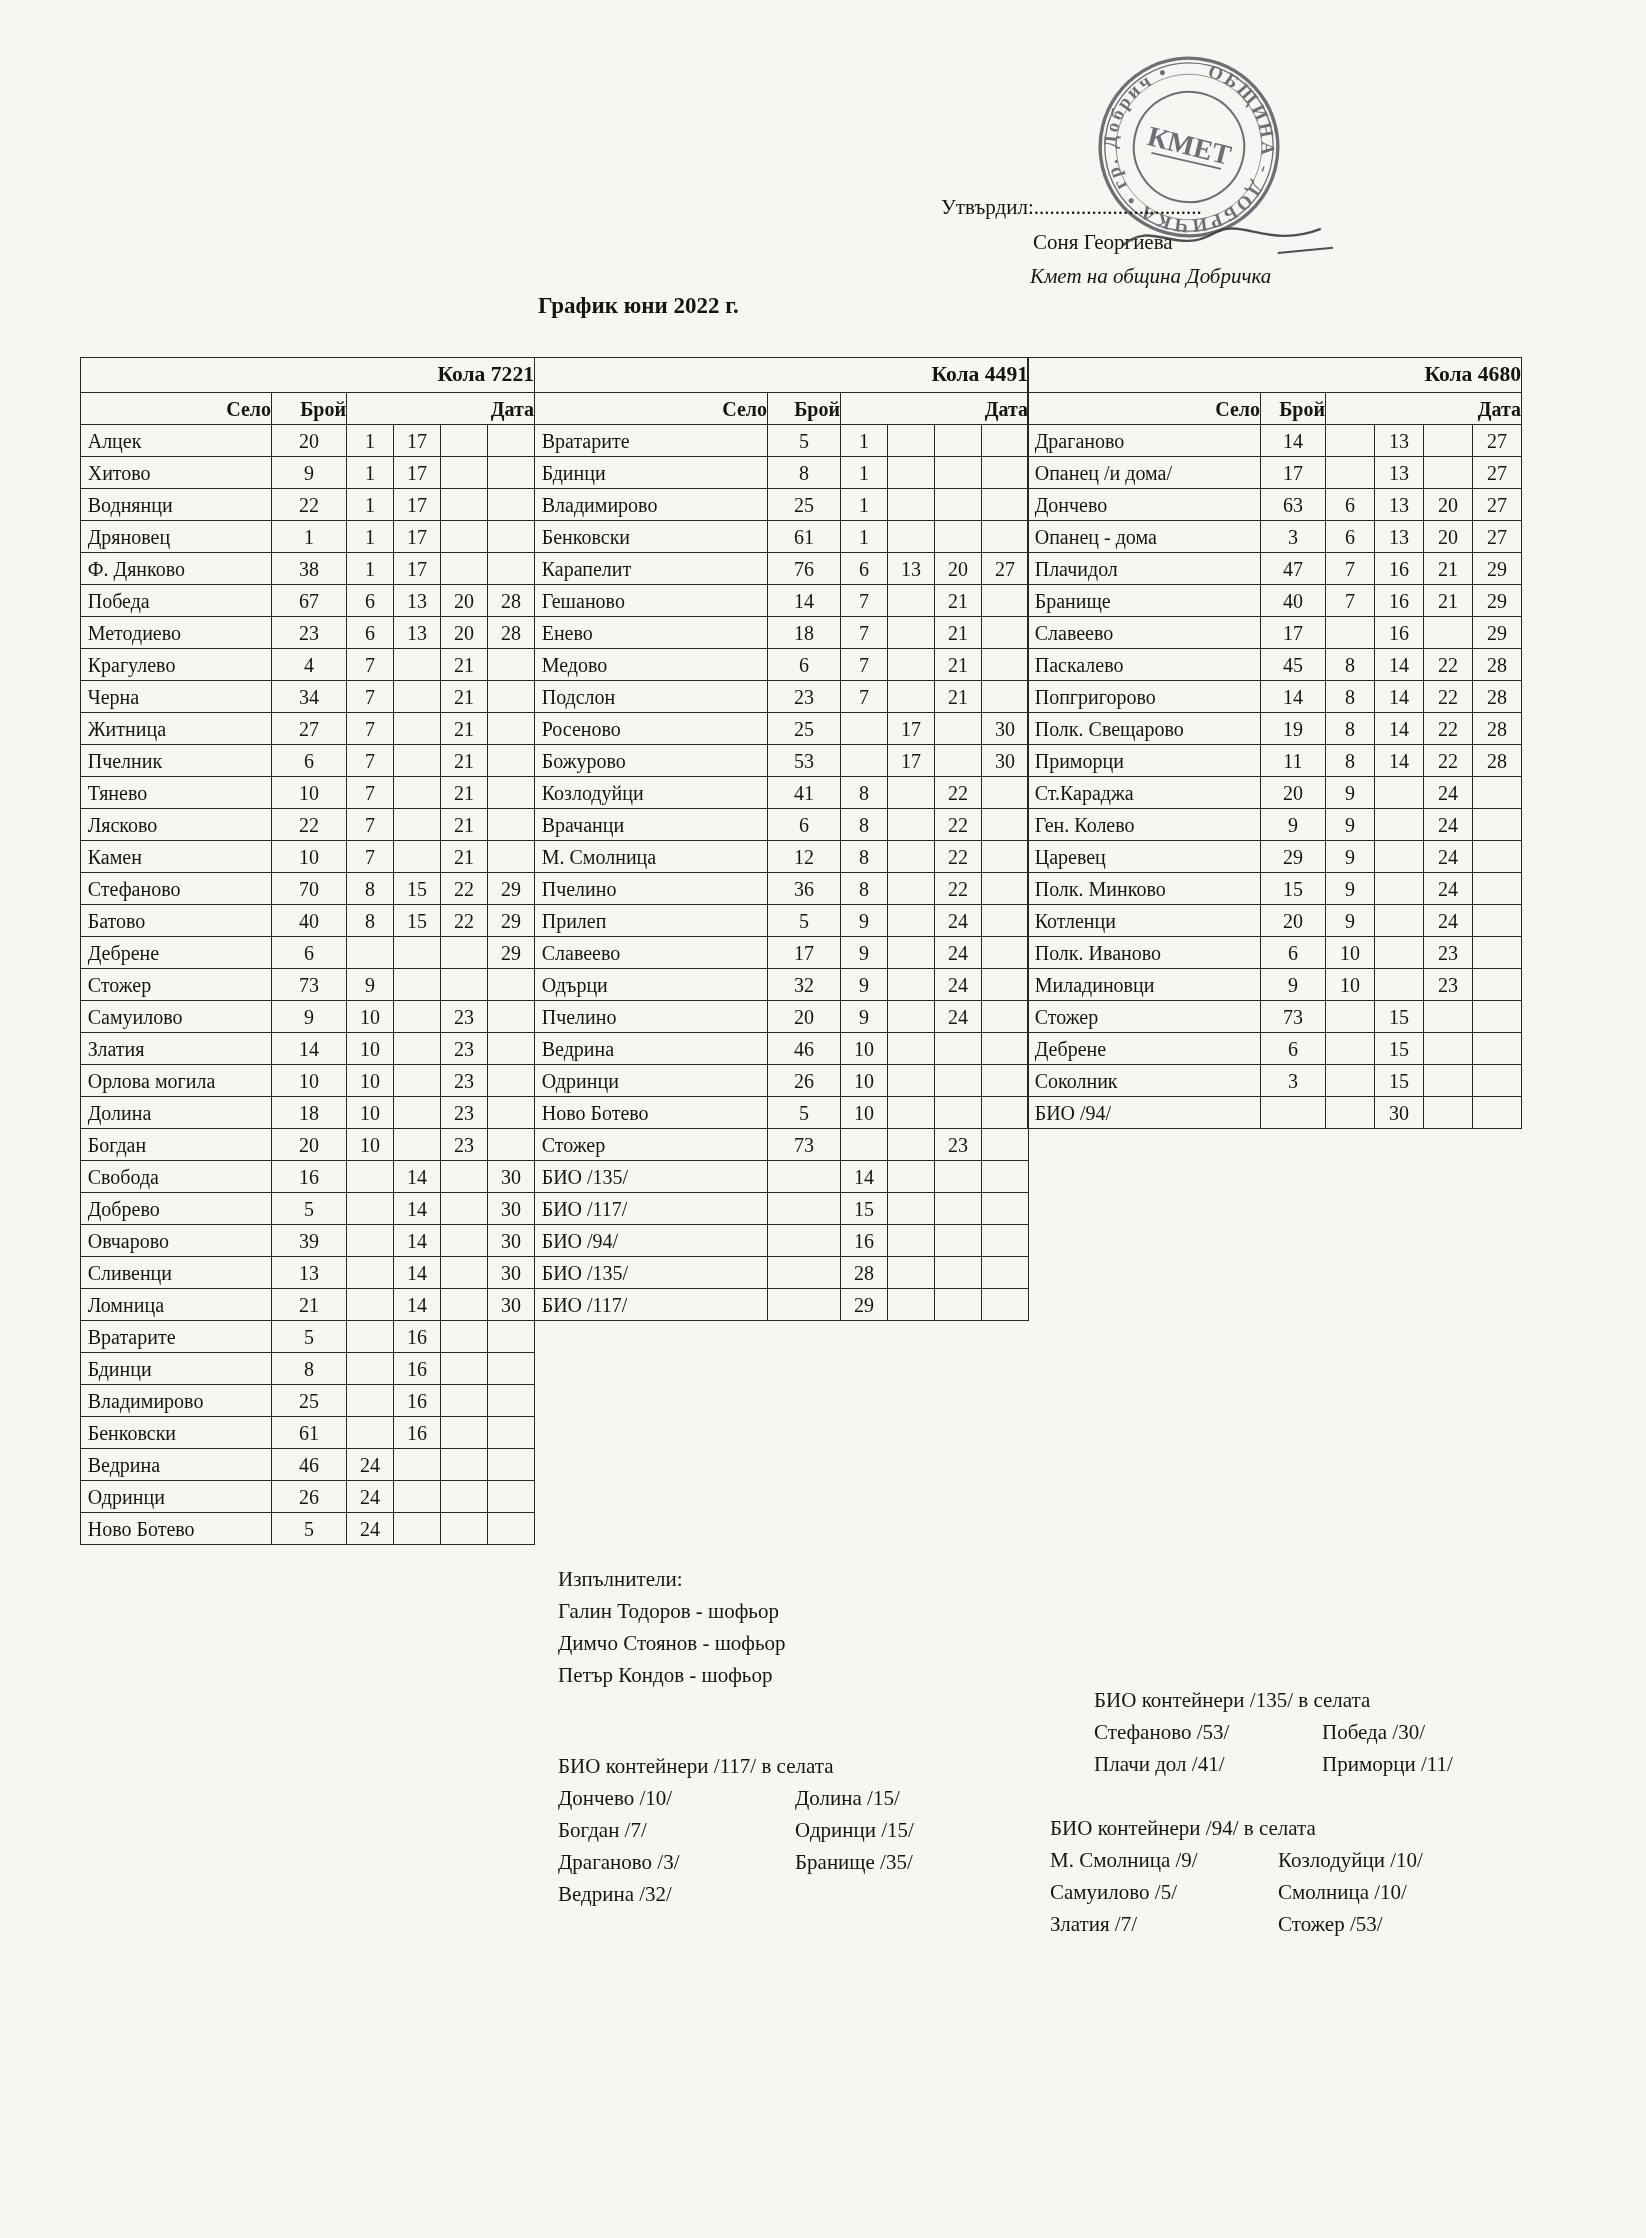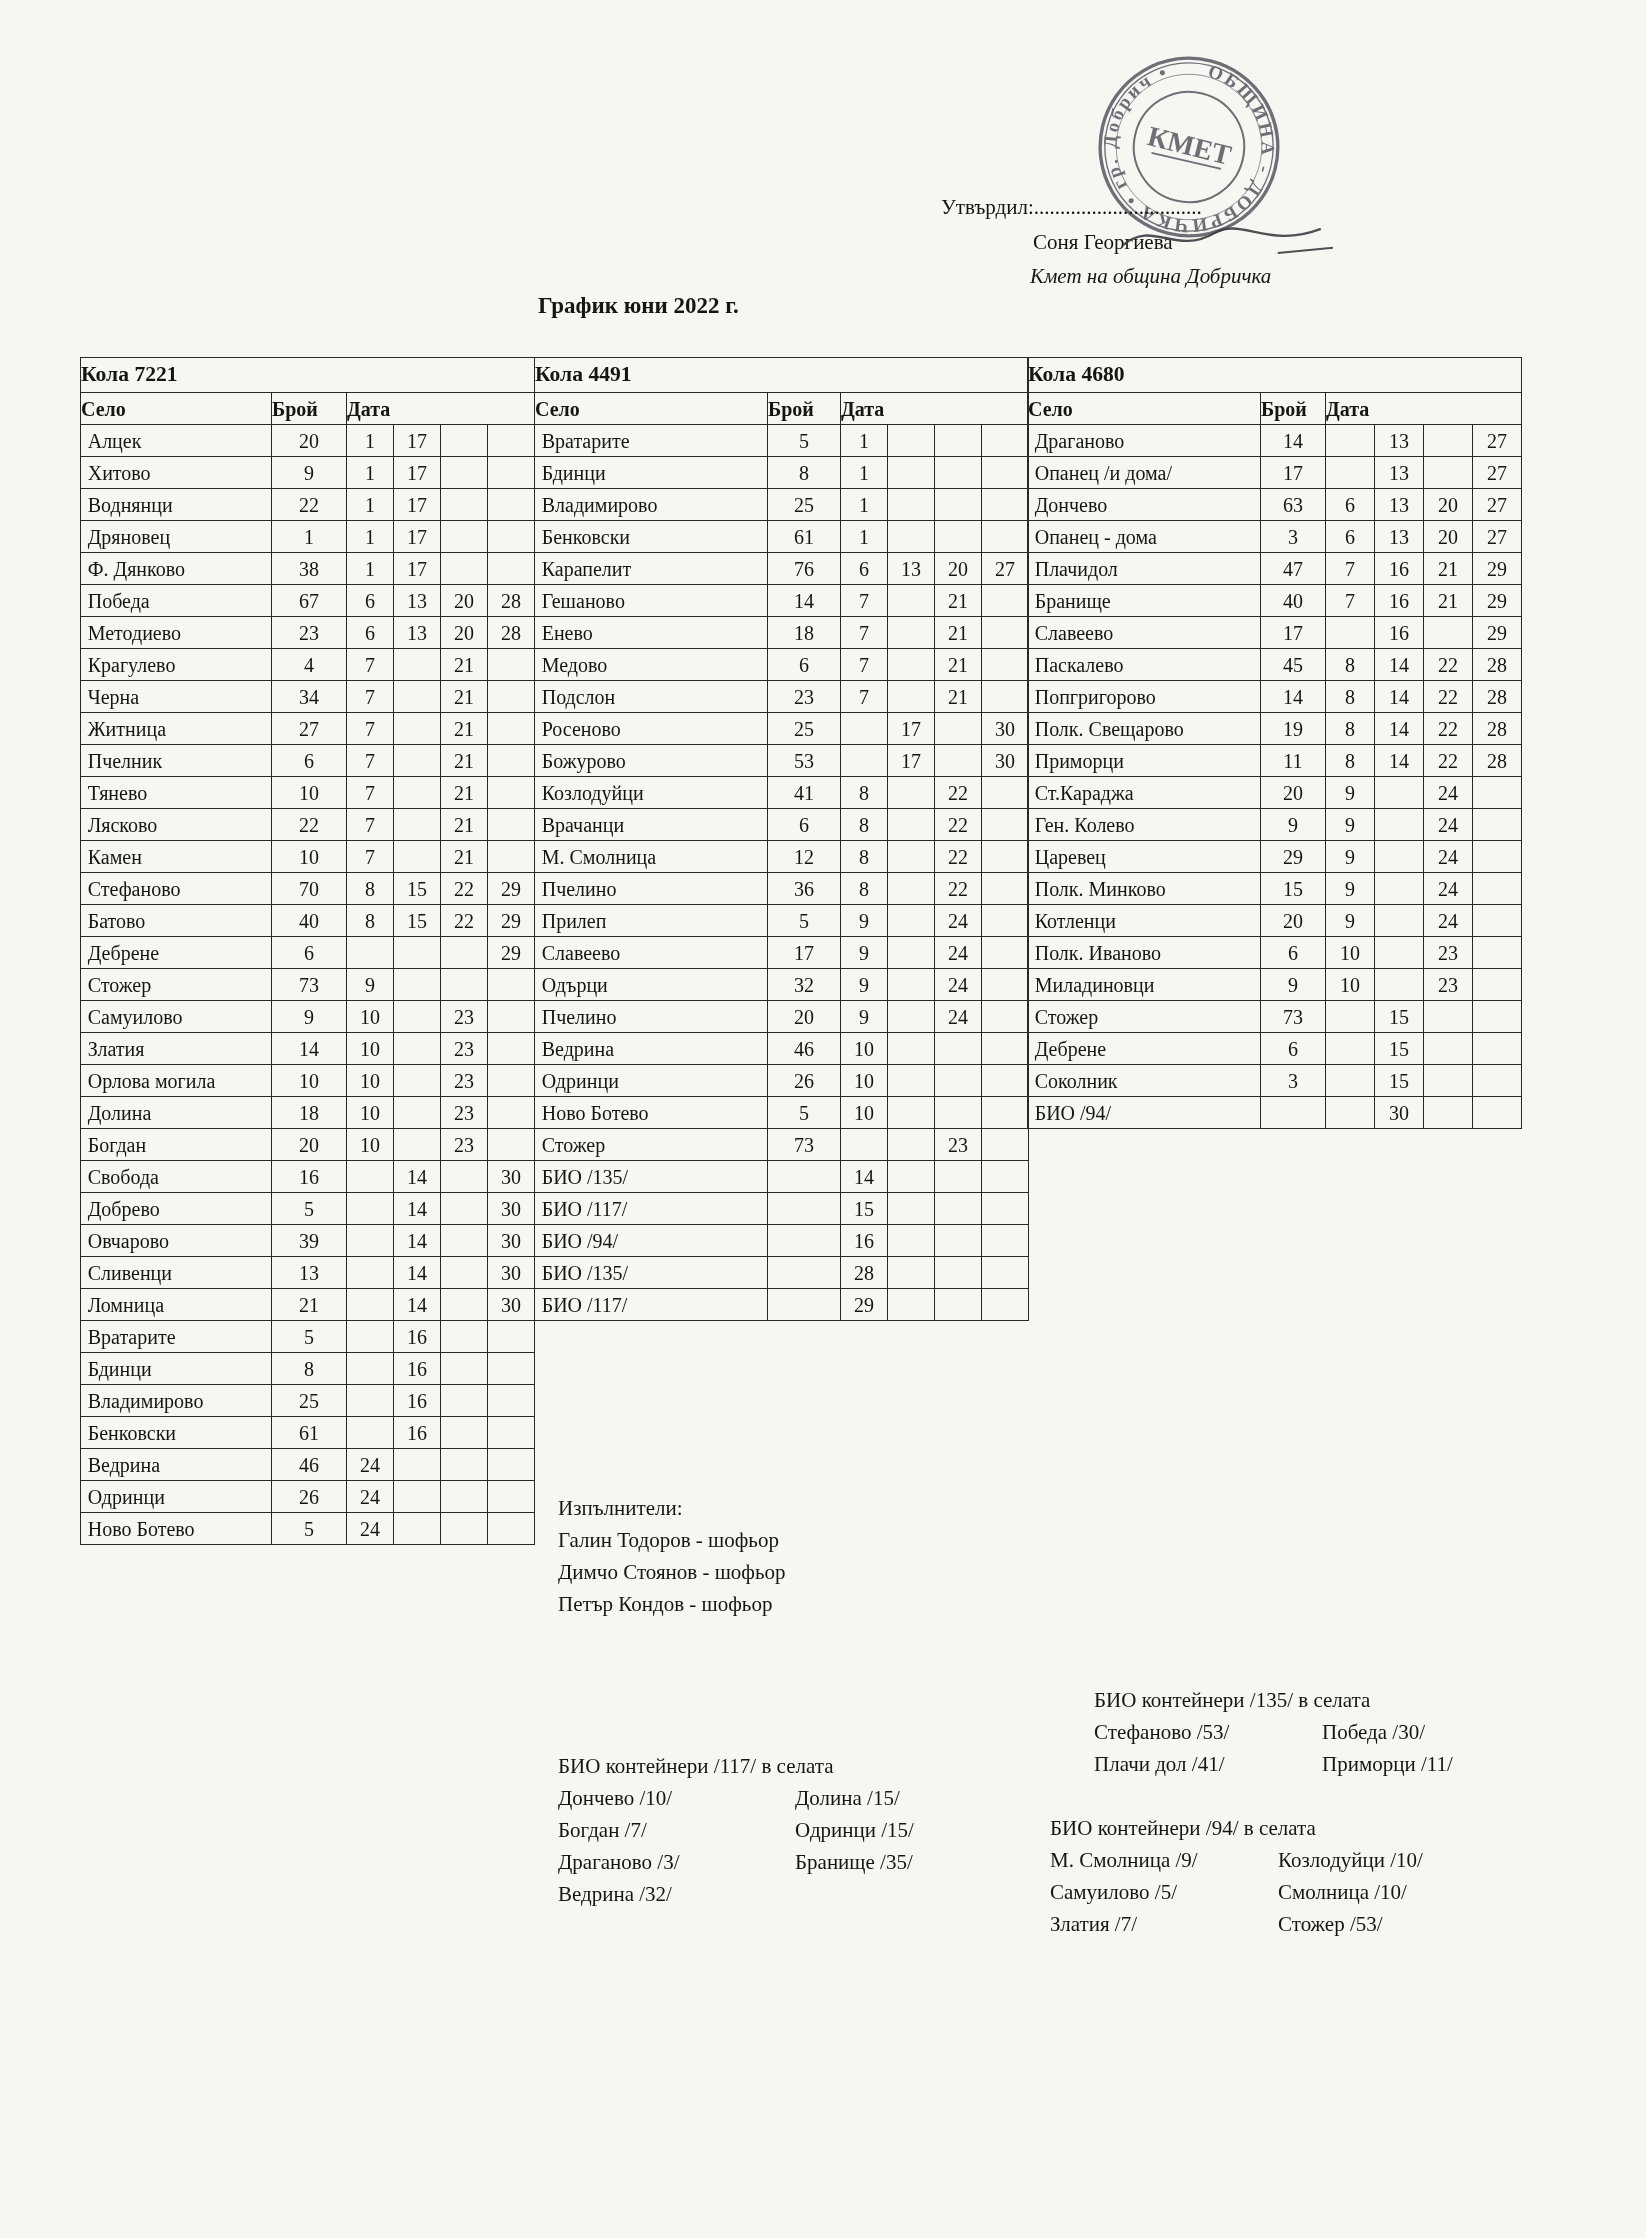--- a/index.html
+++ b/index.html
@@ -16,21 +16,21 @@
   .italic { font-style:italic; }
 
   table { border-collapse:collapse; position:absolute; table-layout:fixed; background:transparent; }
   th, td {
     border:1.3px solid #2b2822;
     font-size:20px; line-height:1;
     height:32px;
     overflow:hidden; white-space:nowrap;
     font-weight:normal;
   }
-  thead th { font-weight:bold; text-align:left; }
+  thead th { font-weight:bold; text-align:right; }
   tr.car-title-row th { height:35px; font-size:21.6px; }
   td.village { text-align:left; padding-left:6.7px; }
   td.count, td.date { text-align:center; }
 
   .stamp { opacity:.82; }
   .signature { opacity:.9; }
 
   .block { position:absolute; }
   .bio-row { display:grid; grid-template-columns: var(--col,233px) auto; }
   .bio-cell { font-size:21px; line-height:32px; white-space:nowrap; }
@@ -807,21 +807,21 @@
           <td class="village">БИО /94/</td>
           <td class="count"></td>
           <td class="date"></td>
           <td class="date">30</td>
           <td class="date"></td>
           <td class="date"></td>
         </tr>
       </tbody>
   </table>
 
-  <div class="block" style="left:558px; top:1492px;">
+  <div class="block" style="left:558px; top:1563px;">
     <div class="text-line">Изпълнители:</div>
     <div>
         <div class="text-line">Галин Тодоров - шофьор</div>
         <div class="text-line">Димчо Стоянов - шофьор</div>
         <div class="text-line">Петър Кондов - шофьор</div>
       </div>
   </div>
 
   <div class="block" style="left:1094px; top:1684px; --col:228px;">
     <div class="text-line">БИО контейнери /135/ в селата</div>

